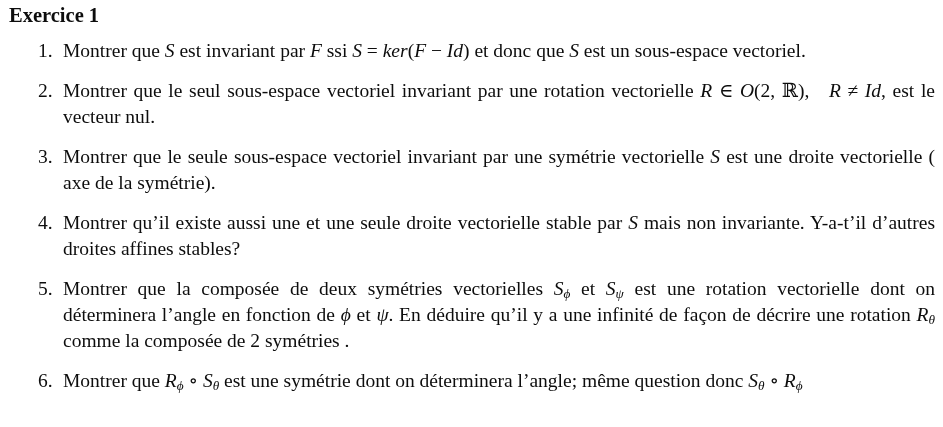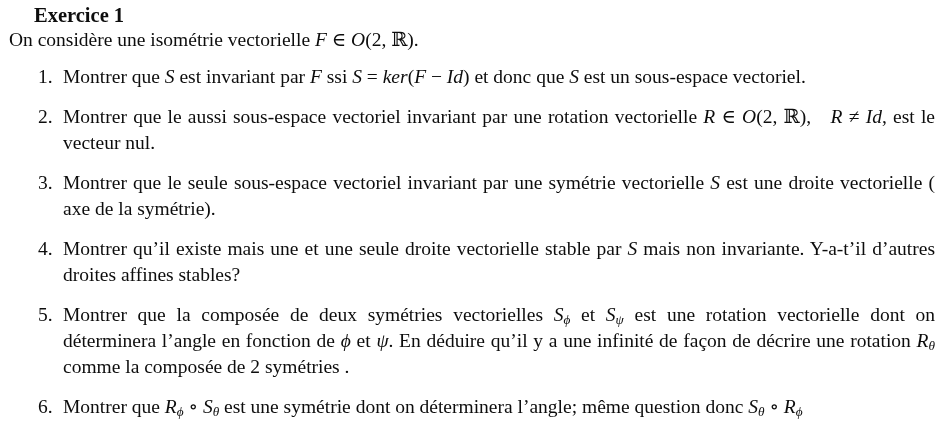--- a/index.html
+++ b/index.html
@@ -17,21 +17,20 @@
     font-family: "Liberation Serif", "DejaVu Serif", serif;
     font-size: 19.5px;
     line-height: 26px;
     padding: 3px 8px 4px 9px;
     overflow: hidden;
   }
   .title {
     font-weight: 700;
     font-size: 20.5px;
     line-height: 24px;
-    margin-left: 25px;
   }
   .intro {
     line-height: 26px;
   }
   .qlist {
     margin: 0;
     padding: 0;
   }
   .item {
     display: flex;
@@ -57,37 +56,36 @@
     font-size: 68%;
     line-height: 0;
     vertical-align: -0.25em;
   }
 </style>
 </head>
 <body>
 
 <div class="page">
   <div class="title">Exercice 1</div>
-  <div class="intro"><span>On considère une isométrie vectorielle </span><span class="math">F</span><span> ∈ </span><span class="math">O</span><span>(2, ℝ).</span></div>
   <div class="qlist">
       <div class="item">
         <div class="item-num">1.</div>
         <div class="item-body"><span>Montrer que </span><span class="math">S</span><span> est invariant par </span><span class="math">F</span><span> ssi </span><span class="math">S</span><span> = </span><span class="math">ker</span><span>(</span><span class="math">F</span><span> − </span><span class="math">Id</span><span>) et donc que </span><span class="math">S</span><span> est un sous-espace vectoriel.</span></div>
       </div>
       <div class="item">
         <div class="item-num">2.</div>
-        <div class="item-body"><span>Montrer que le aussi sous-espace vectoriel invariant par une rotation vectorielle </span><span class="math">R</span><span> ∈ </span><span class="math">O</span><span>(2, ℝ), </span><span class="math">R</span><span> ≠ </span><span class="math">Id</span><span>, est le vecteur nul.</span></div>
+        <div class="item-body"><span>Montrer que le seul sous-espace vectoriel invariant par une rotation vectorielle </span><span class="math">R</span><span> ∈ </span><span class="math">O</span><span>(2, ℝ), </span><span class="math">R</span><span> ≠ </span><span class="math">Id</span><span>, est le vecteur nul.</span></div>
       </div>
       <div class="item">
         <div class="item-num">3.</div>
         <div class="item-body"><span>Montrer que le seule sous-espace vectoriel invariant par une symétrie vectorielle </span><span class="math">S</span><span> est une droite vectorielle ( axe de la symétrie).</span></div>
       </div>
       <div class="item">
         <div class="item-num">4.</div>
-        <div class="item-body"><span>Montrer qu’il existe mais une et une seule droite vectorielle stable par </span><span class="math">S</span><span> mais non invariante. Y-a-t’il d’autres droites affines stables?</span></div>
+        <div class="item-body"><span>Montrer qu’il existe aussi une et une seule droite vectorielle stable par </span><span class="math">S</span><span> mais non invariante. Y-a-t’il d’autres droites affines stables?</span></div>
       </div>
       <div class="item">
         <div class="item-num">5.</div>
         <div class="item-body"><span>Montrer que la composée de deux symétries vectorielles </span><span class="math">S</span><sub class="math">ϕ</sub><span> et </span><span class="math">S</span><sub class="math">ψ</sub><span> est une rotation vectorielle dont on déterminera l’angle en fonction de </span><span class="math">ϕ</span><span> et </span><span class="math">ψ</span><span>. En déduire qu’il y a une infinité de façon de décrire une rotation </span><span class="math">R</span><sub class="math">θ</sub><span> comme la composée de 2 symétries .</span></div>
       </div>
       <div class="item">
         <div class="item-num">6.</div>
         <div class="item-body"><span>Montrer que </span><span class="math">R</span><sub class="math">ϕ</sub><span> ∘ </span><span class="math">S</span><sub class="math">θ</sub><span> est une symétrie dont on déterminera l’angle; même question donc </span><span class="math">S</span><sub class="math">θ</sub><span> ∘ </span><span class="math">R</span><sub class="math">ϕ</sub></div>
       </div>
     </div>

